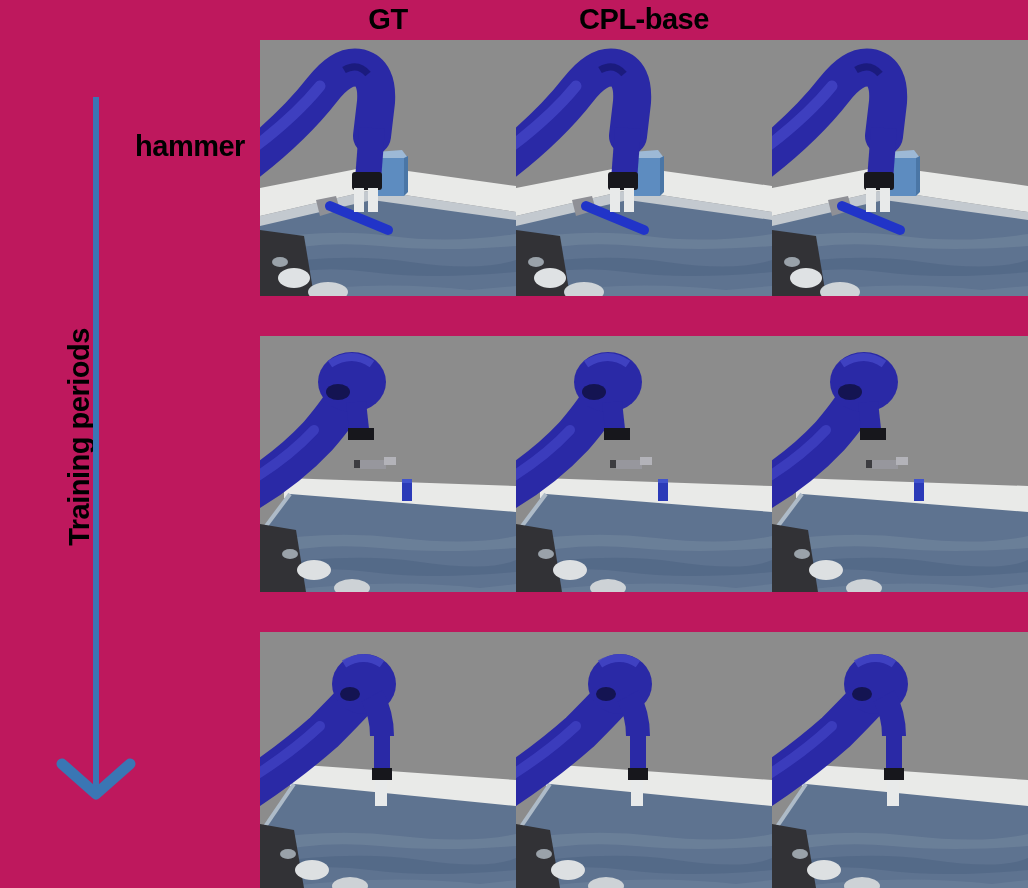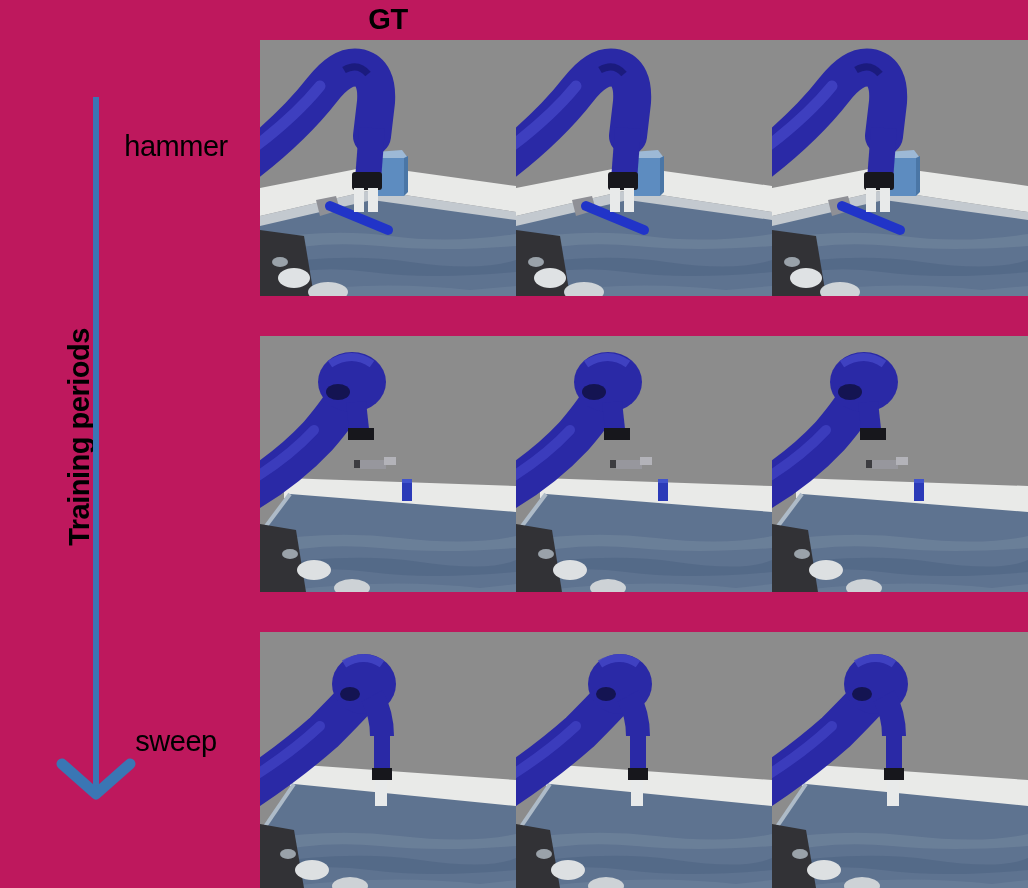--- a/index.html
+++ b/index.html
@@ -10,23 +10,23 @@
     font-family:"Liberation Sans", sans-serif;
     overflow:hidden;
   }
   .col-header{
     position:absolute;top:0;height:38px;width:256px;
     display:flex;align-items:center;justify-content:center;
     font-weight:bold;font-size:29px;color:#000;
     letter-spacing:-0.5px;
   }
   .row-label{
-    position:absolute;left:96px;width:160px;height:42px;
+    position:absolute;left:110px;width:160px;height:42px;
     display:flex;align-items:center;justify-content:center;
-    font-weight:normal;font-size:29px;color:#000;
+    font-weight:bold;font-size:29px;color:#000;
     letter-spacing:-0.5px;
   }
   .axis-label{
     position:absolute;left:-44px;top:420px;width:246px;height:34px;
     transform:rotate(-90deg);transform-origin:center;
     display:flex;align-items:center;justify-content:center;
     font-weight:bold;font-size:29px;color:#000;
     letter-spacing:-0.5px;
     white-space:nowrap;
   }
@@ -137,29 +137,29 @@
         <path d="M112,64 Q122,82 122,104" stroke="#2a29a6" stroke-width="24" fill="none"></path>
         <path d="M122,100 L122,140" stroke="#2a29a6" stroke-width="16" fill="none"></path>
         <rect x="112" y="136" width="20" height="12" fill="#17171c"></rect>
         <rect x="115" y="148" width="12" height="26" fill="#e8eaea"></rect>
       </symbol>
 
     </defs>
   </svg>
 
   <div class="col-header" style="left:260px;">GT</div>
+  <div class="col-header" style="left:516px;">CPL-base</div>
 
   <div class="axis-label">Training periods</div>
   <svg class="arrow-svg" viewBox="0 0 80 724">
     <line x1="40" y1="7" x2="40" y2="700" stroke="#3a76b4" stroke-width="6"></line>
     <polyline points="6,674 40,704 74,674" fill="none" stroke="#3a76b4" stroke-width="11" stroke-linecap="round" stroke-linejoin="round"></polyline>
   </svg>
 
   <div class="row-label" style="top:125px;">hammer</div>
-  <div class="row-label" style="top:720px;">sweep</div>
 
   <div class="cell" style="left:260px;top:40px;">
     <svg viewBox="0 0 256 256">
         <use href="#scene-hammer"></use>
       </svg>
   </div>
   <div class="cell" style="left:516px;top:40px;">
     <svg viewBox="0 0 256 256">
         <use href="#scene-hammer"></use>
       </svg>

